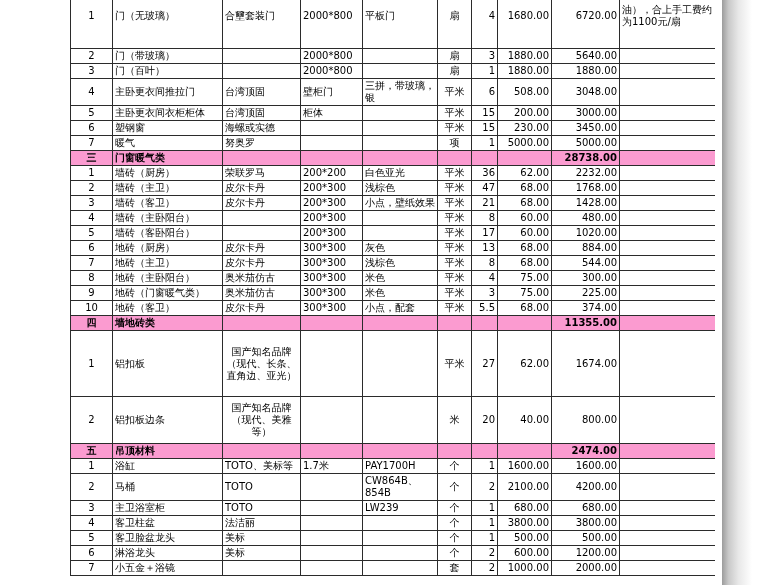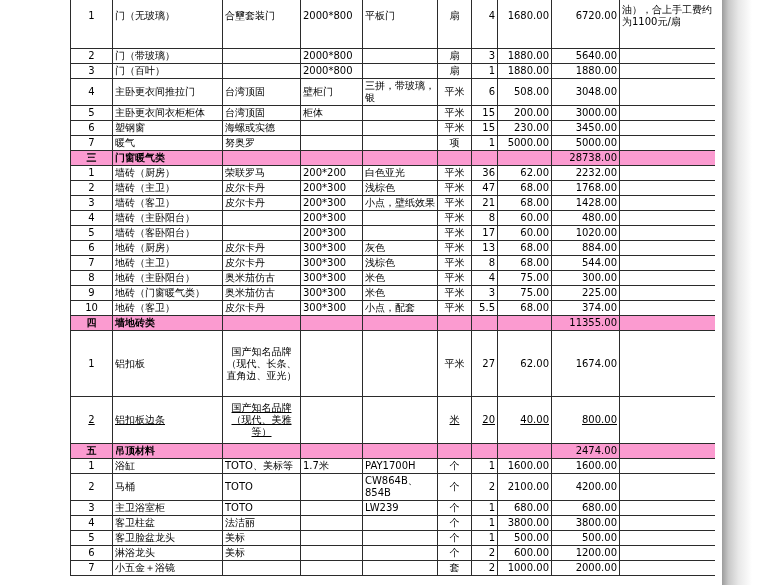--- a/index.html
+++ b/index.html
@@ -60,24 +60,24 @@
   td.price { text-align: right; padding-right: 3px; }
   td.total { text-align: right; padding-right: 3px; }
   td.rem   { text-align: left; line-height: 13px; vertical-align: top; }
 
   tr.section td {
     background: #fb9bd0;
     font-weight: bold;
   }
   tr.section td.idx { text-align: center; font-weight: bold; }
   tr.section td.name { text-align: left; font-weight: bold; margin-top: 17px; }
-  tr.section td.total { text-align: right; font-weight: normal; }
+  tr.section td.total { text-align: right; font-weight: bold; }
 
   tr.tall td { height: 66px; }
-  tr.tall2 td { height: 47px; text-decoration: underline; }
+  tr.tall2 td { height: 47px; }
 
   td.multiline {
     white-space: pre-line;
     vertical-align: middle;
     line-height: 13px;
     text-align: center;
   }
   td.vtop { vertical-align: top; }
 
   

